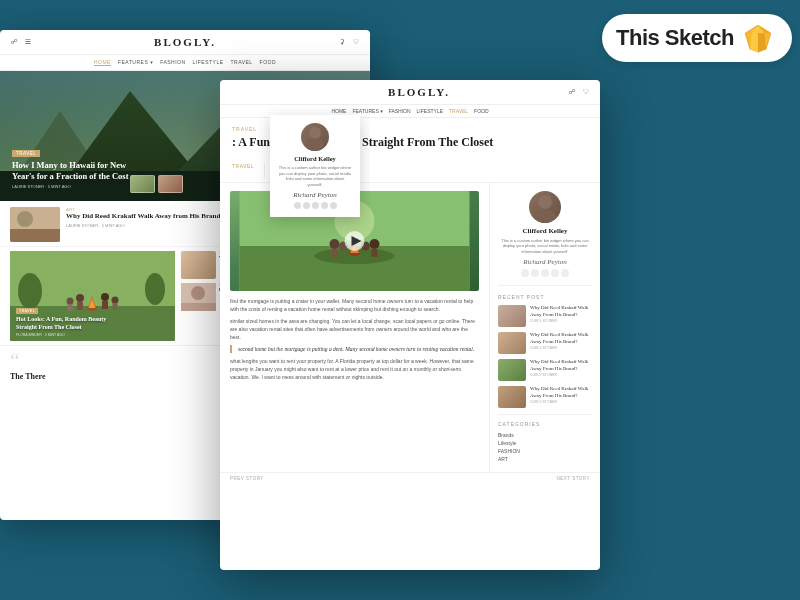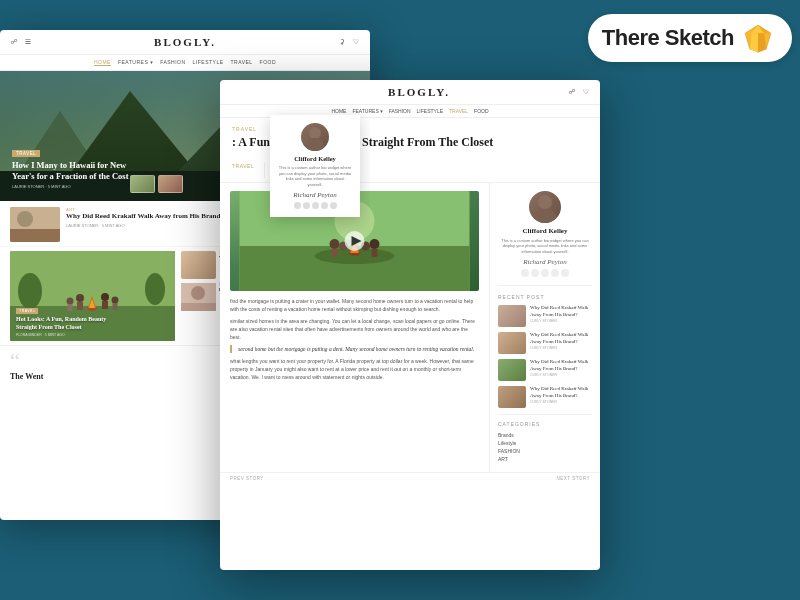--- a/index.html
+++ b/index.html
@@ -529,21 +529,21 @@
       left: 0;
       right: 0;
     }
   </style>
 </head>
 <body>
 
 <div class="bg"></div>
 
 <div class="free-sketch-badge">
-  <span class="badge-text">There Sketch</span>
+  <span class="badge-text">This Sketch</span>
 
   <svg class="sketch-icon" viewBox="0 0 40 40">
     <polygon points="20,4 36,14 30,34 10,34 4,14" fill="#F7B731" stroke="#E6A020" stroke-width="1"></polygon>
     <polygon points="20,4 12,14 28,14" fill="#FDCA40"></polygon>
     <polygon points="20,4 28,14 36,14" fill="#F5A623"></polygon>
     <polygon points="12,14 10,34 20,38 30,34 28,14 20,14" fill="#F7B731"></polygon>
     <polygon points="20,14 28,14 30,34 20,38" fill="#E8A020"></polygon>
     <polygon points="20,14 12,14 10,34 20,38" fill="#FDCA40"></polygon>
   </svg>
 </div>
@@ -704,21 +704,21 @@
         <div>
           <div style="font-size:3.5px;font-family:Arial,sans-serif;color:#c8a96e;text-transform:uppercase;">LIFESTYLE</div>
           <div style="font-size:5px;font-weight:700;color:#222;line-height:1.3;">Beauty tips</div>
         </div>
       </div>
     </div>
   </div>
 
   <div class="quote-section">
     <div class="quote-mark">“</div>
-    <div class="quote-text">The Went</div>
+    <div class="quote-text">The There</div>
   </div>
 </div>
 
 <div class="mockup-front">
 
   <div class="front-header">
     <div style="width:40px;"></div>
     <div class="logo front-header-logo">BLOGLY.</div>
     <div class="header-icons">
       <div class="hicon">☍</div>

